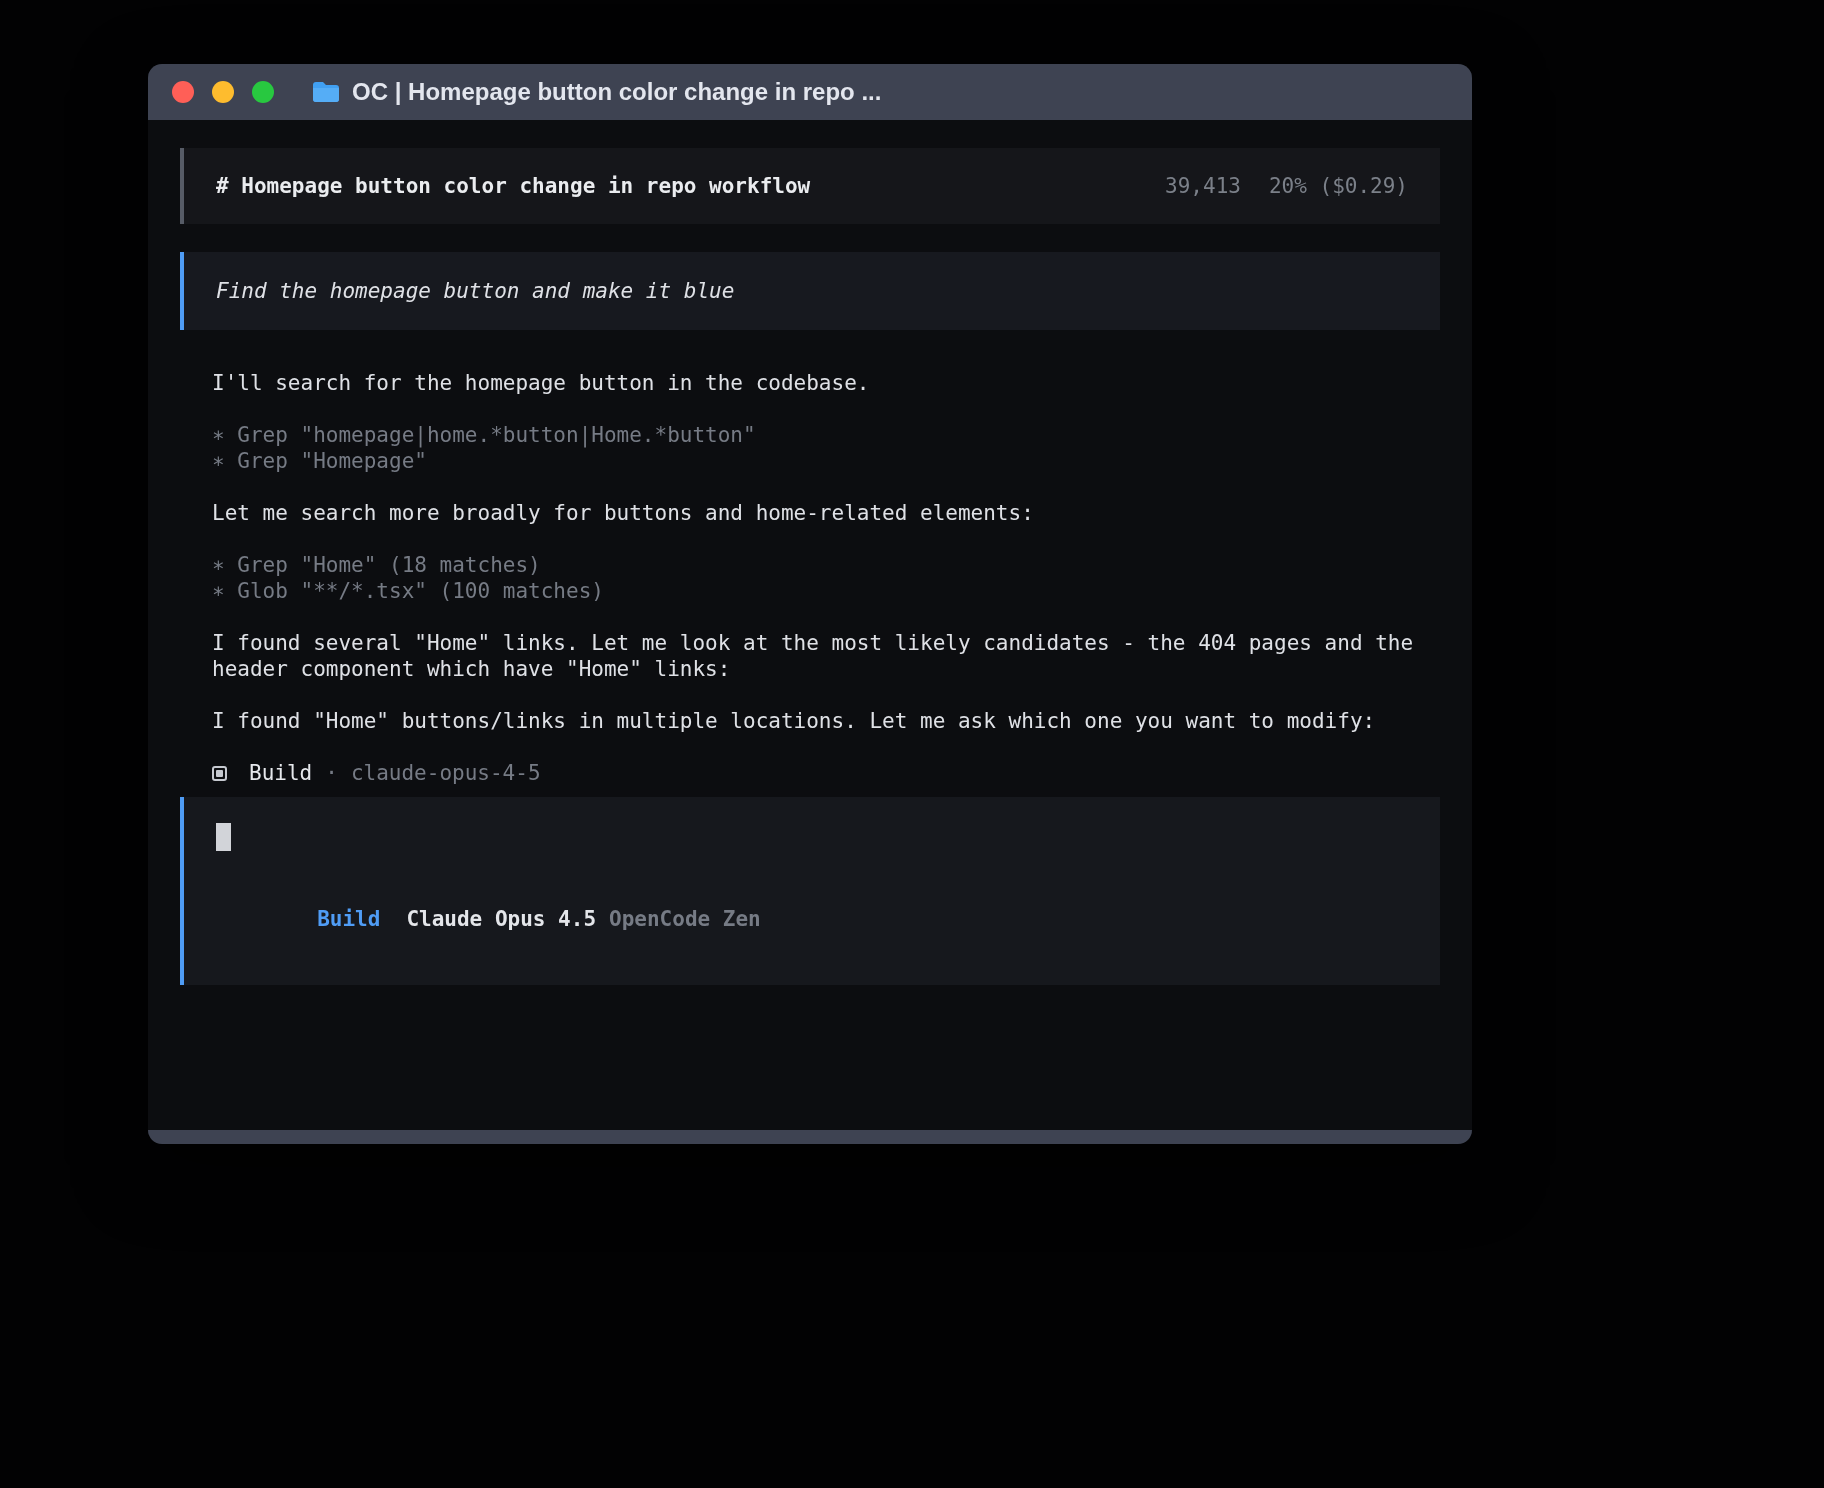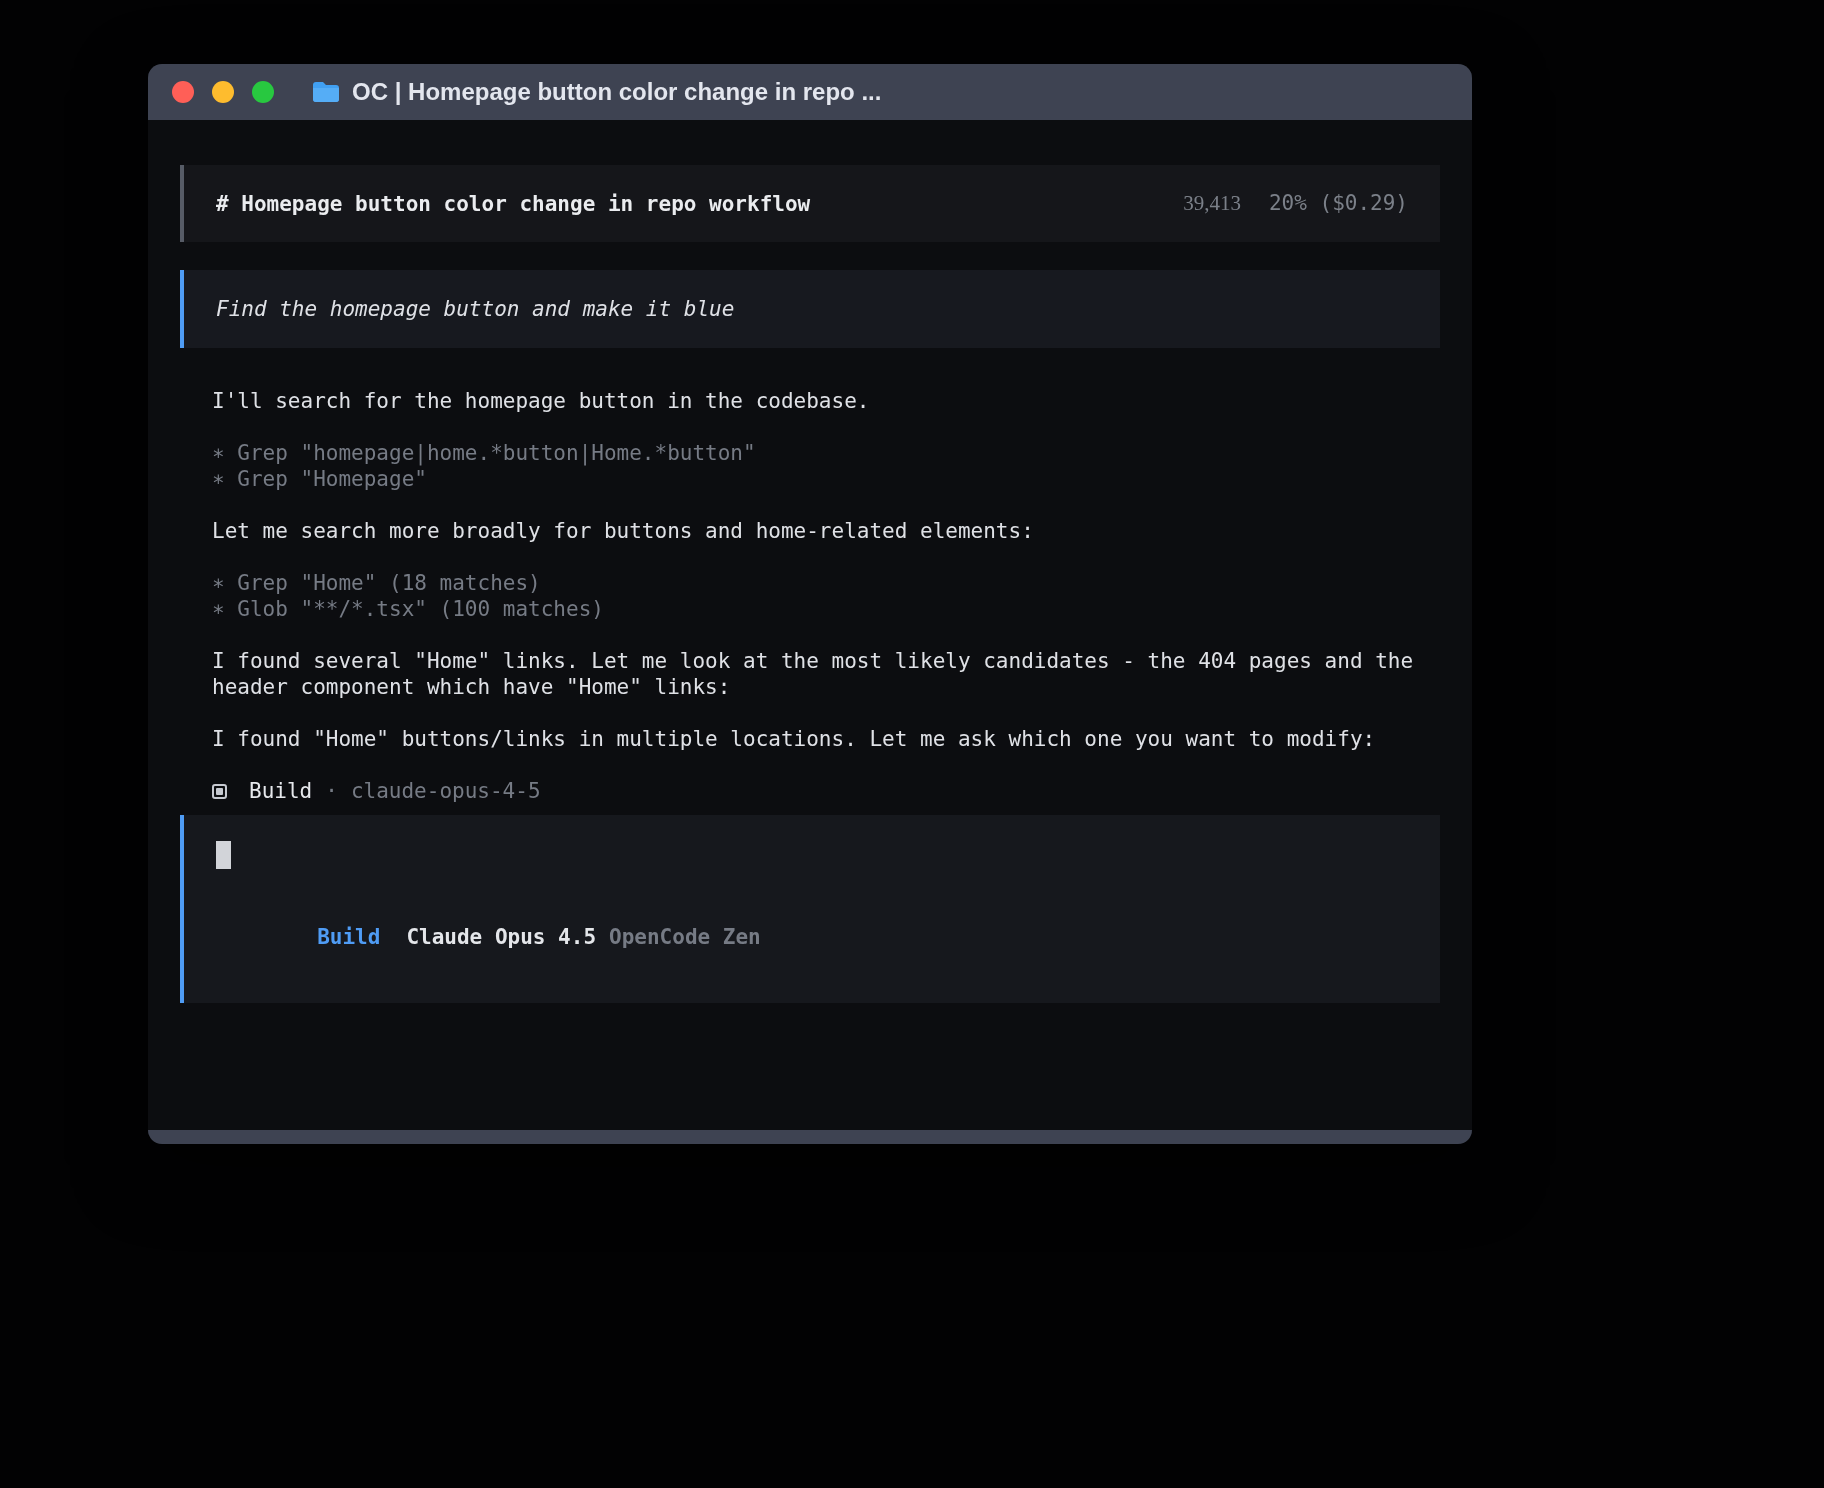--- a/index.html
+++ b/index.html
@@ -33,38 +33,38 @@
   .folder-icon { width: 28px; height: 24px; margin-right: 12px; }
   .win-title {
     font-family: "Liberation Sans", sans-serif;
     font-weight: bold; font-size: 24px; color: #e3e6ee;
     white-space: nowrap;
   }
 
   
   .content {
     flex: 1 1 auto;
-    padding: 45px 32px 0 32px;
+    padding: 28px 32px 0 32px;
     display: flex; flex-direction: column;
     font-size: 21px;
     overflow: hidden;
   }
 
   .block {
     border-left: 4px solid #575c67;
     background: #15161a;
     padding: 26px 32px;
   }
   .header-block {
     display: flex; justify-content: space-between; align-items: center;
     margin-bottom: 28px;
   }
   .header-title { font-weight: bold; color: #eaecef; white-space: nowrap; }
   .header-meta { color: #7b8089; display: flex; }
-  .header-meta .tokens { margin-right: 28px; font-family: Liberation Serif, serif; }
+  .header-meta .tokens { margin-right: 28px; }
 
   .user-block {
     border-left-color: #4f9cf5;
     background: #17191f;
     color: #e1e3e8;
     margin-bottom: 40px;
     font-style: italic;
   }
 
   .convo { padding-left: 32px; }

